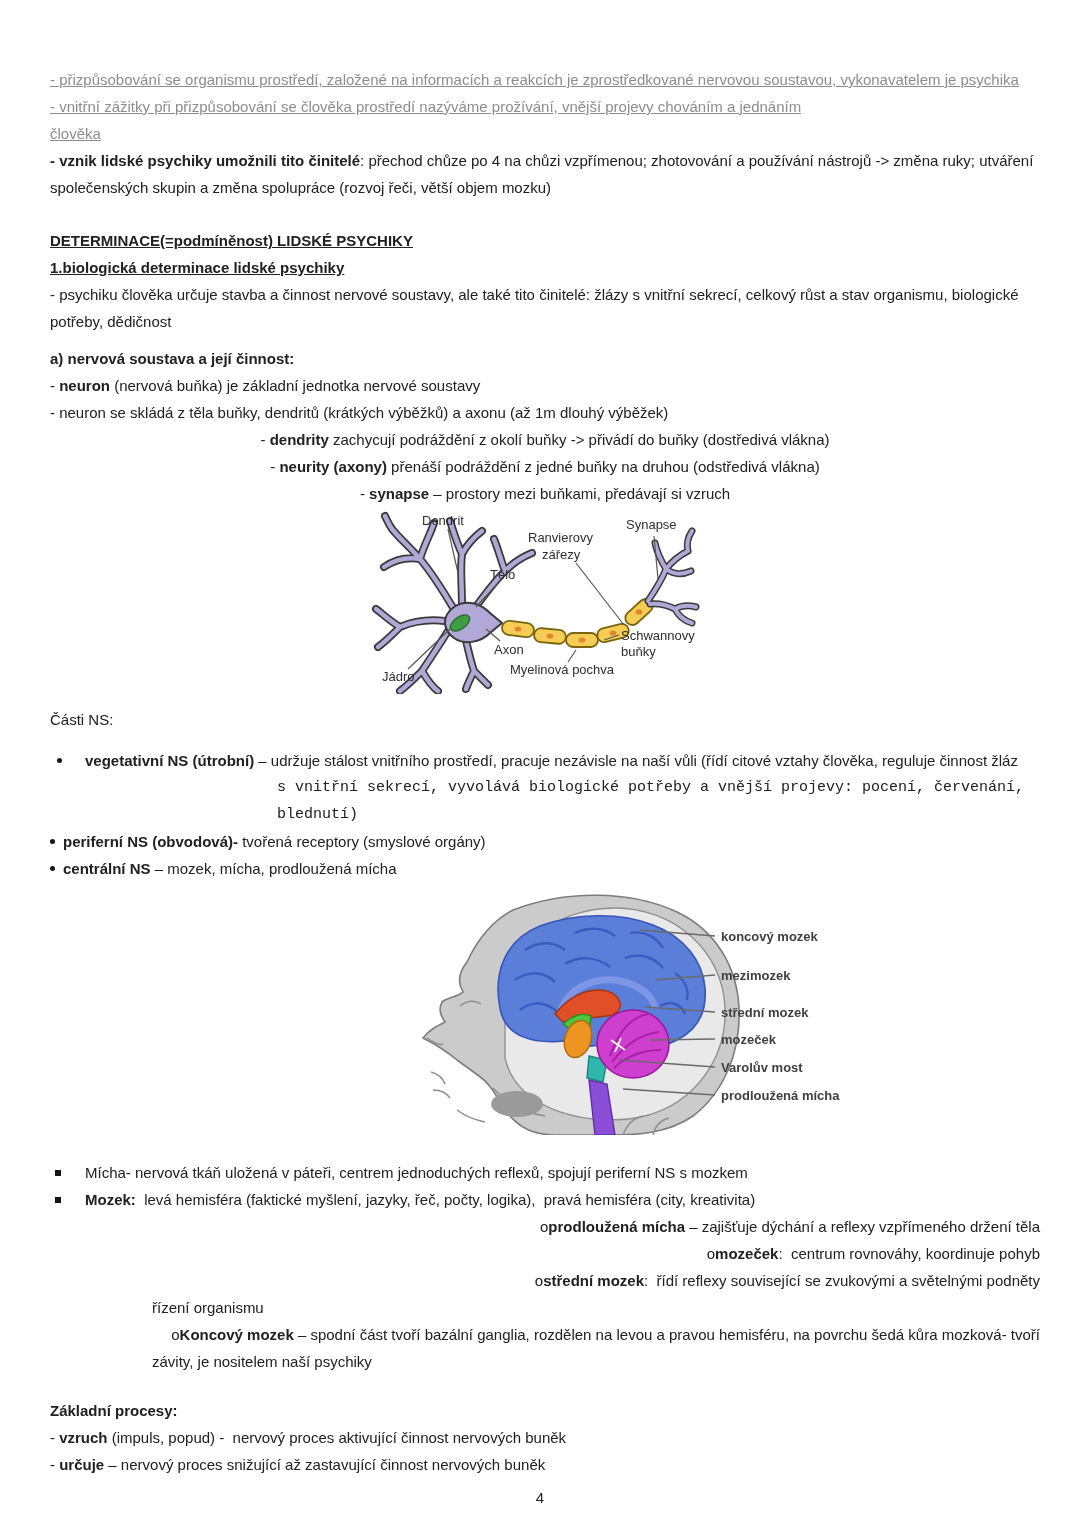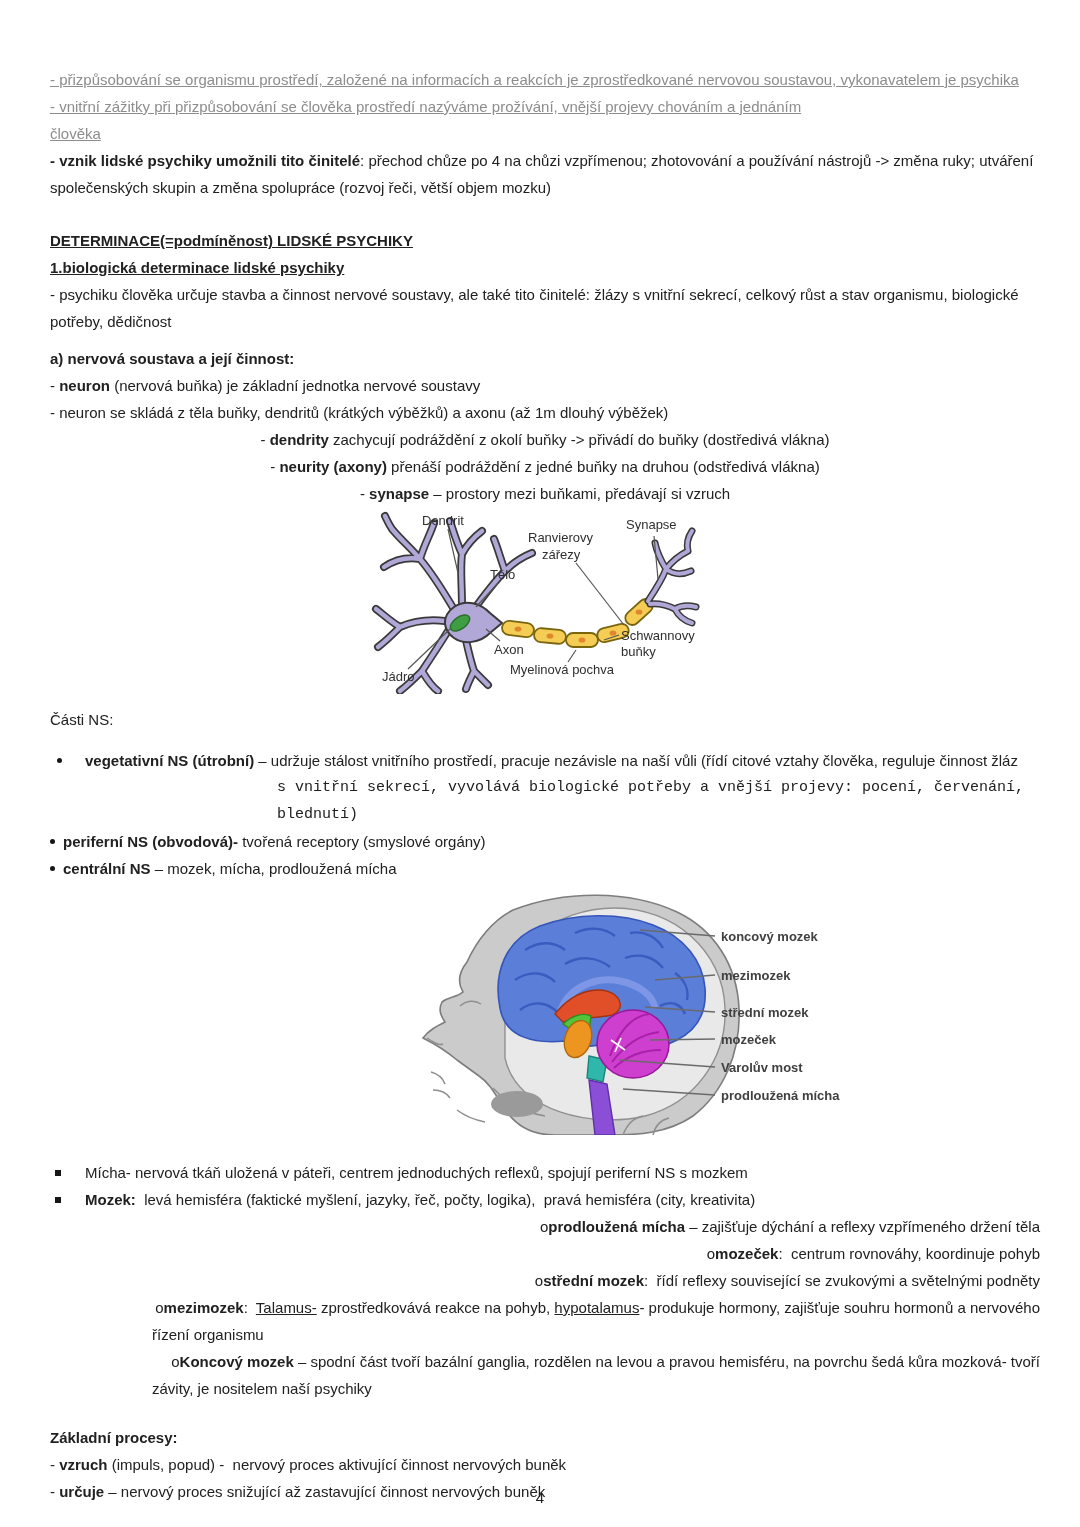--- a/index.html
+++ b/index.html
@@ -217,21 +217,20 @@
       </g>
     </svg>
   </div>
 
   <div id="sec-mozek">
     <div class="line"><span class="sq"></span><span>Mícha- nervová tkáň uložená v páteři, centrem jednoduchých reflexů, spojují periferní NS s mozkem</span></div>
     <div class="line"><span class="sq"></span><b>Mozek:</b><span>  levá hemisféra (faktické myšlení, jazyky, řeč, počty, logika),  pravá hemisféra (city, kreativita)</span></div>
     <div class="line sub"><span class="omark">o</span><b>prodloužená mícha</b><span> – zajišťuje dýchání a reflexy vzpřímeného držení těla</span></div>
     <div class="line sub"><span class="omark">o</span><b>mozeček</b><span>:  centrum rovnováhy, koordinuje pohyb</span></div>
     <div class="line sub"><span class="omark">o</span><b>střední mozek</b><span>:  řídí reflexy související se zvukovými a světelnými podněty</span></div>
-    <div class="line sub"><span class="omark">o</span><b>mezimozek</b><span>:  </span><span class="u">Talamus-</span><span> zprostředkovává reakce na pohyb, </span><span class="u">hypotalamus</span><span>- produkuje hormony, zajišťuje souhru hormonů a nervového</span></div>
     <div class="line sub2"><span>řízení organismu</span></div>
     <div class="line sub"><span class="omark">o</span><b>Koncový mozek</b><span> – spodní část tvoří bazální ganglia, rozdělen na levou a pravou hemisféru, na povrchu šedá kůra mozková- tvoří</span></div>
     <div class="line sub2"><span>závity, je nositelem naší psychiky</span></div>
   </div>
 
   <div id="sec-proc">
     <div class="line"><b>Základní procesy:</b></div>
     <div class="line"><span>- </span><b>vzruch</b><span> (impuls, popud) -  nervový proces aktivující činnost nervových buněk</span></div>
     <div class="line"><span>- </span><b>určuje</b><span> – nervový proces snižující až zastavující činnost nervových buněk</span></div>
   </div>

